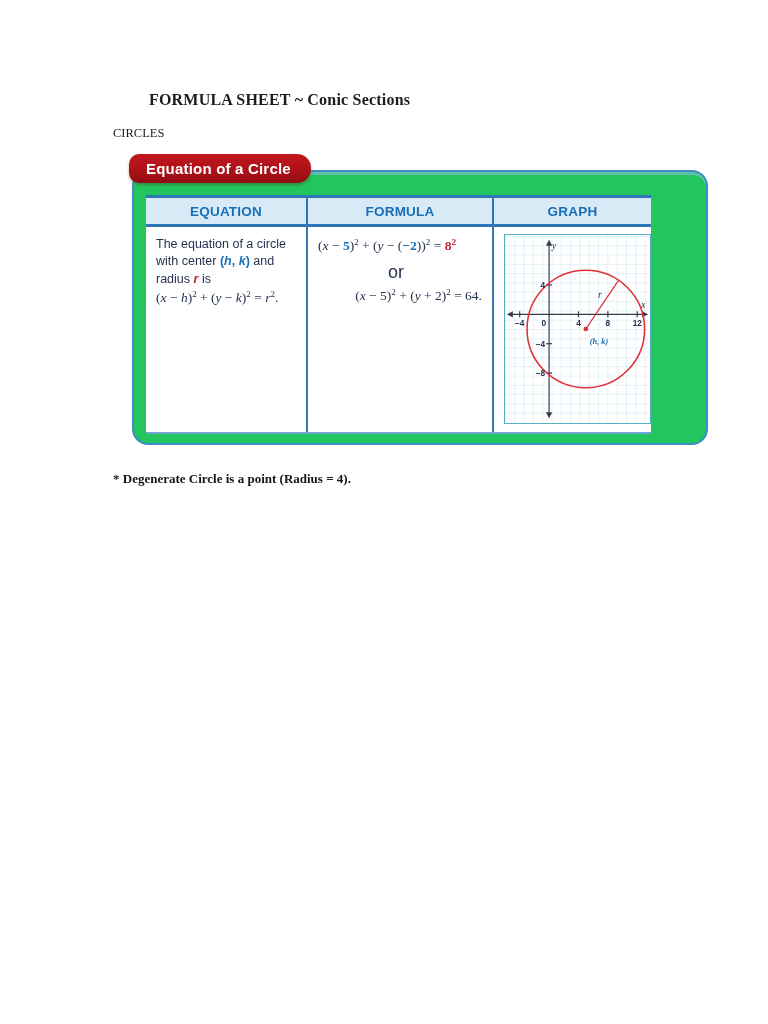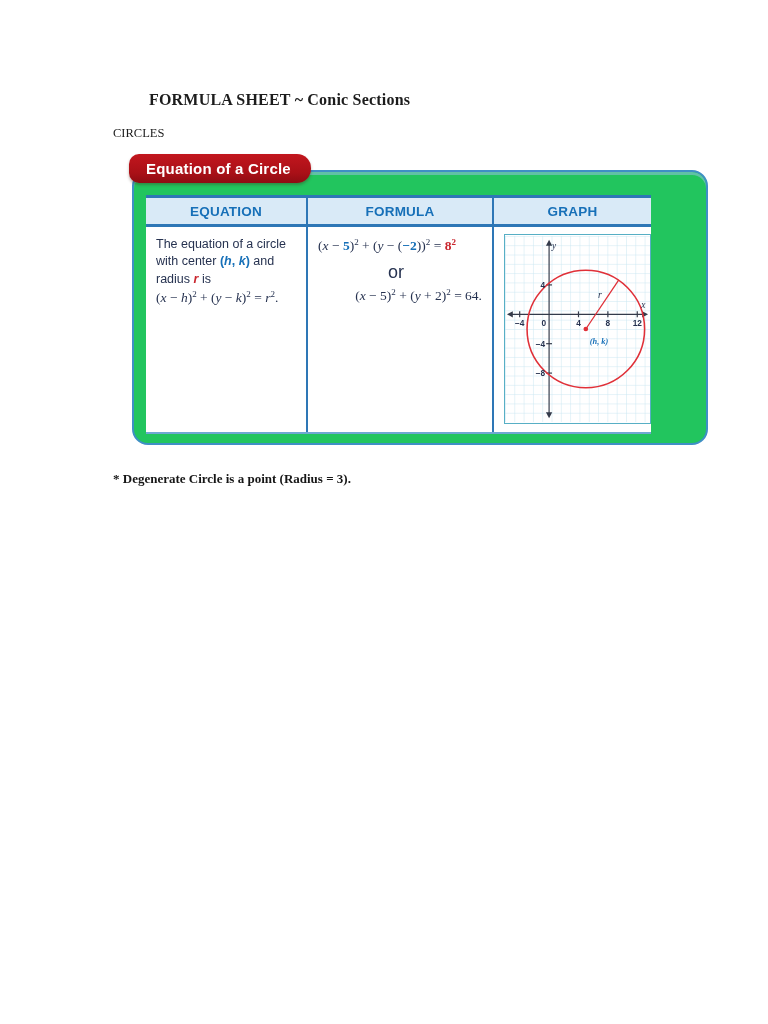--- a/index.html
+++ b/index.html
@@ -124,15 +124,15 @@
 
             <text class="r-letter" x="95" y="63">r</text>
             <text class="hk-label" x="86.5" y="110">(h, k)</text>
           </svg>
         </div>
 
       </div>
     </div>
   </div>
 
-  <div class="footnote">* Degenerate Circle is a point (Radius = 3).</div>
+  <div class="footnote">* Degenerate Circle is a point (Radius = 4).</div>
 
 </div>
 
 </body></html>

